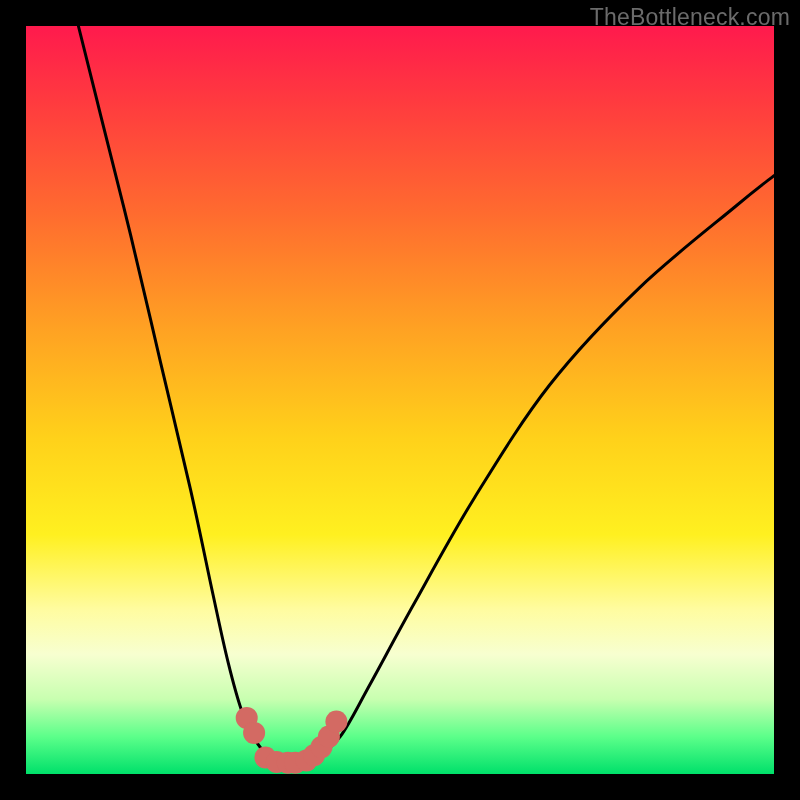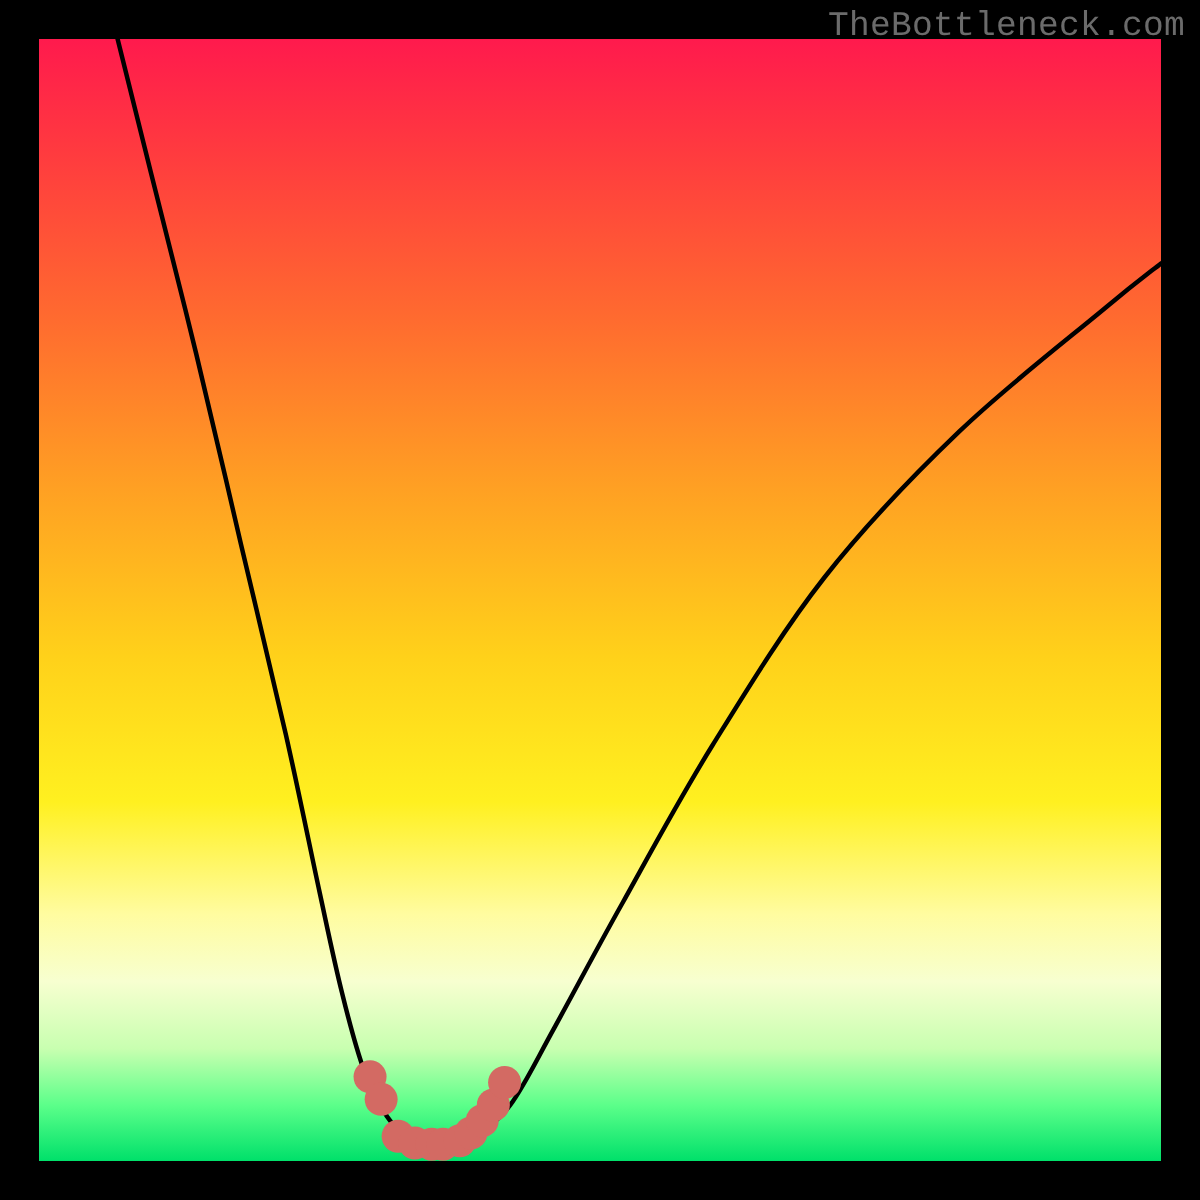--- a/index.html
+++ b/index.html
@@ -32,21 +32,21 @@
     );
   }
   .watermark {
     position: absolute;
     top: 4px;
     right: 10px;
     color: #6b6b6b;
     font-size: 23px;
     font-weight: 500;
     letter-spacing: 0.2px;
-    font-family: Liberation Mono, monospace;
+    font-family: Liberation Sans, sans-serif;
   }
   svg.curve {
     position: absolute;
     left: 0;
     top: 0;
     width: 748px;
     height: 748px;
     overflow: visible;
   }
 </style>

